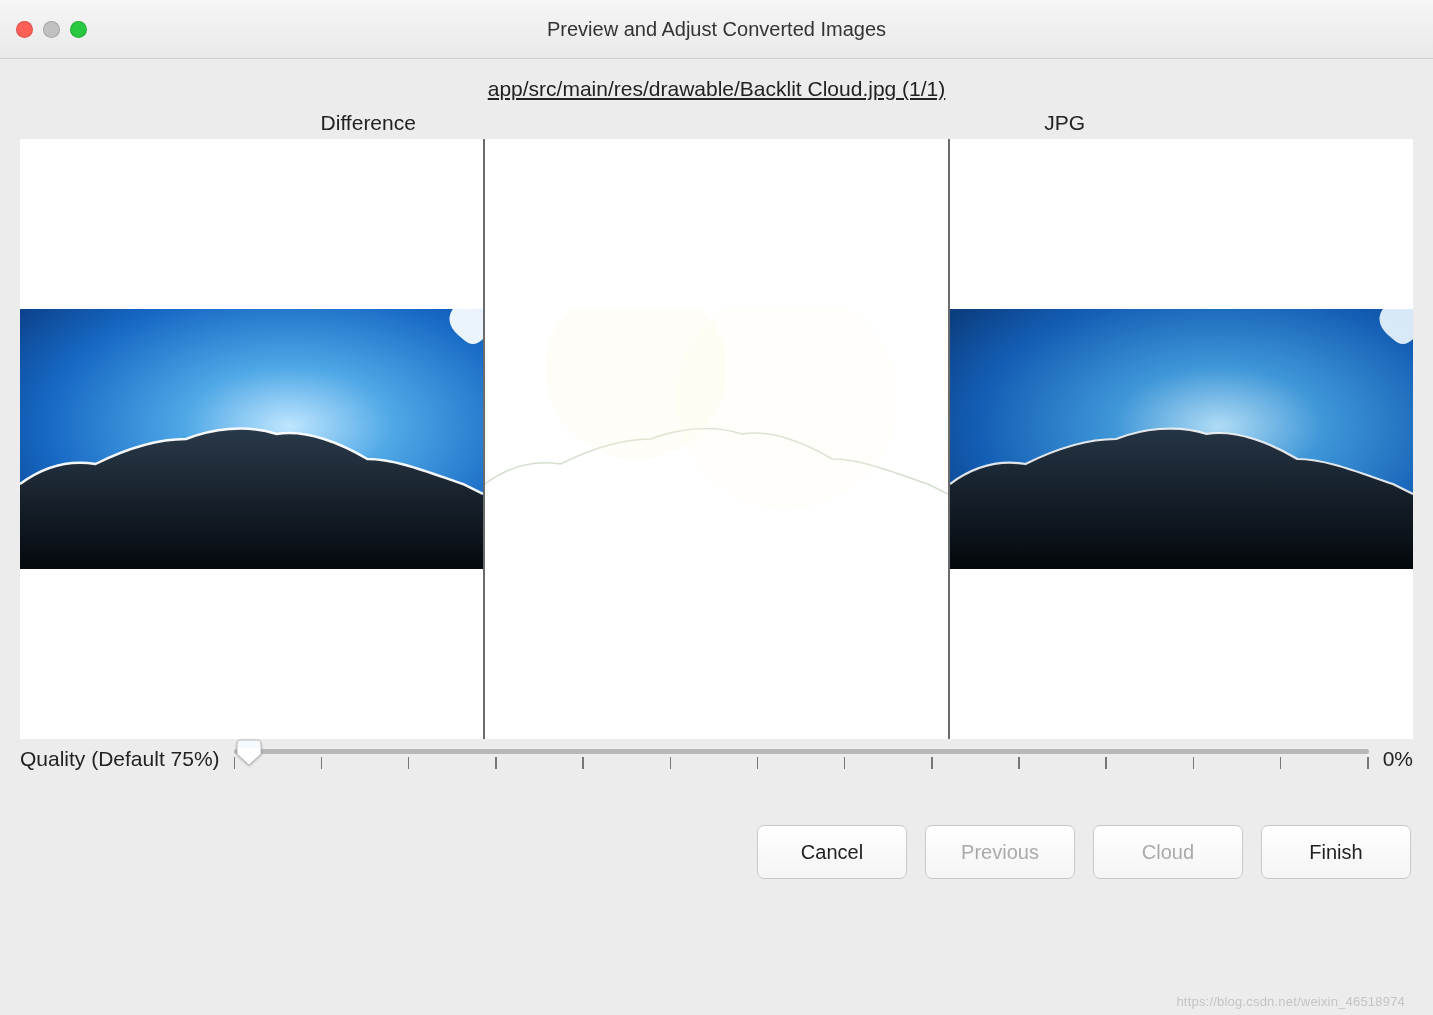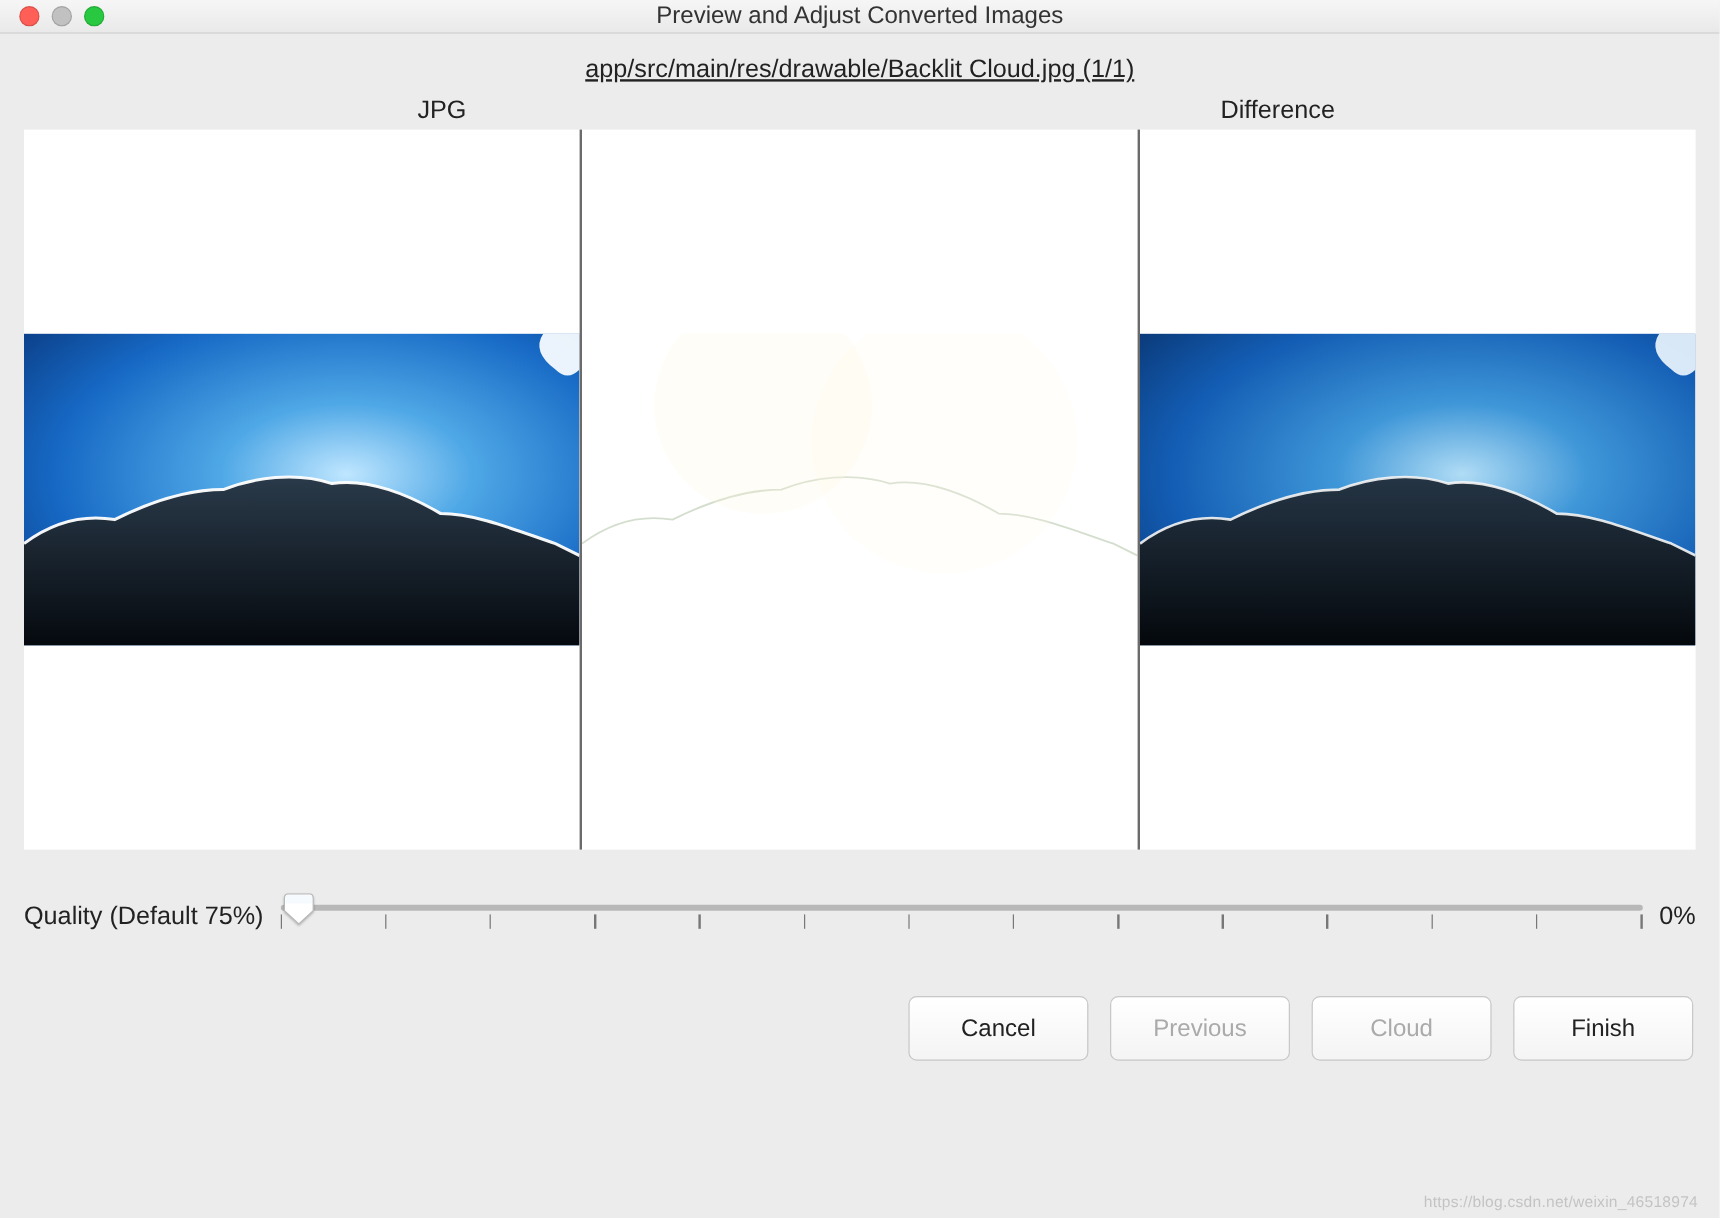--- a/index.html
+++ b/index.html
@@ -6,21 +6,21 @@
     body {
       font-family: -apple-system, "Helvetica Neue", Helvetica, Arial, sans-serif;
       background: #ececec;
       width: 1433px;
       height: 1015px;
       overflow: hidden;
       display: flex;
       flex-direction: column;
     }
     .titlebar {
-      height: 28px;
+      height: 59px;
       background: linear-gradient(to bottom, #f6f6f6, #e9e9e9);
       border-bottom: 1px solid #d0d0d0;
       display: flex;
       align-items: center;
       position: relative;
     }
     .traffic-lights {
       display: flex;
       gap: 10px;
       margin-left: 16px;
@@ -84,21 +84,20 @@
     .size-row {
       display: flex;
       font-size: 21px;
       color: #222;
       margin-top: 8px;
     }
     .size-row > div { flex: 1; text-align: center; }
     .quality-row {
       display: flex;
       align-items: center;
-      margin-top: 36px;
       gap: 14px;
     }
     .quality-label {
       font-size: 21px;
       color: #222;
       white-space: nowrap;
     }
     .slider-wrap {
       flex: 1;
       position: relative;
@@ -154,21 +153,21 @@
       font-size: 20px;
       color: #222;
       cursor: pointer;
     }
     .btn.disabled {
       color: #aaa;
       cursor: default;
     }
     .watermark {
       position: absolute;
-      right: 18px;
+      right: 28px;
       bottom: 6px;
       font-size: 13px;
       color: rgba(120,120,120,0.35);
       letter-spacing: 0.2px;
     }
   </style>
 </head>
 <body>
 
 <div class="titlebar">
@@ -177,22 +176,22 @@
     <div class="tl yellow"></div>
     <div class="tl green"></div>
   </div>
   <div class="title">Preview and Adjust Converted Images</div>
 </div>
 
 <div class="content">
   <div class="filepath">app/src/main/res/drawable/Backlit Cloud.jpg (1/1)</div>
 
   <div class="col-headers">
+    <div>Difference</div>
     <div>JPG</div>
-    <div>Difference</div>
   </div>
 
   <div class="preview-row">
     <div class="pane">
       <svg class="cloud-svg" viewBox="0 0 460 260" preserveAspectRatio="none">
         <defs>
           <radialGradient id="skyA" cx="58%" cy="45%" r="75%">
             <stop offset="0%" stop-color="#bfe6ff"></stop>
             <stop offset="30%" stop-color="#4fa8e6"></stop>
             <stop offset="70%" stop-color="#1668c4"></stop>

